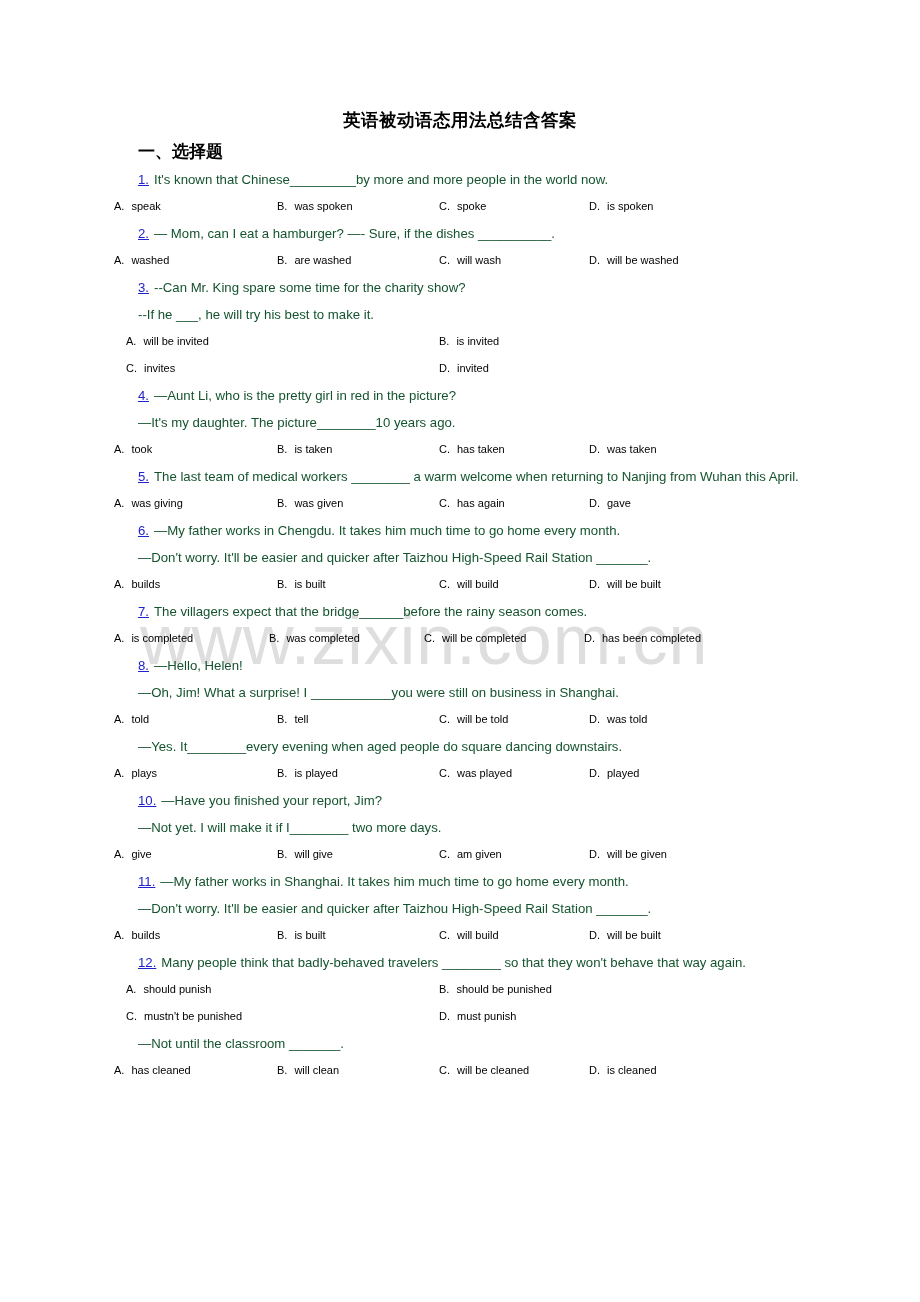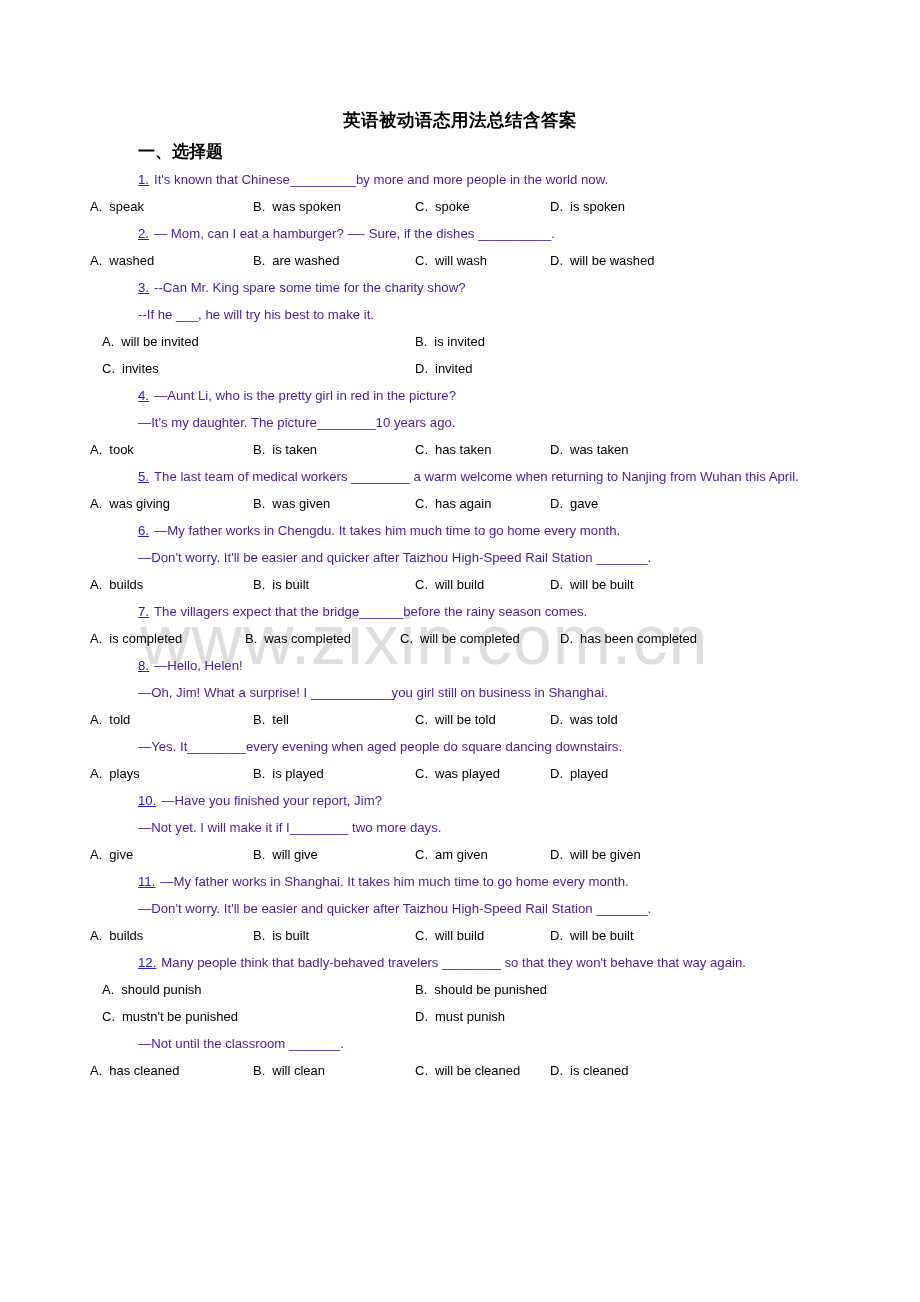--- a/index.html
+++ b/index.html
@@ -70,43 +70,43 @@
   .q-line.wrap {
     white-space: normal;
   }
   .qnum {
     color: #2222cc;
     text-decoration: underline;
     text-underline-offset: 1px;
     margin-right: 5px;
   }
   .stem {
-    color: #4c1d95;
+    color: #14532d;
   }
   .opts {
     position: relative;
-    margin-left: 90px;
+    margin-left: 114px;
     height: 27px;
-    font-size: 13px;
+    font-size: 11px;
     line-height: 27px;
     white-space: nowrap;
   }
   .opt {
     position: absolute;
     top: 0;
     white-space: nowrap;
   }
   .opt .lab {
     margin-right: 7px;
   }
   
   .c0 { left: 0px; }
   .c1 { left: 163px; }
   .c2 { left: 325px; text-align: right; }
-  .c3 { left: 460px; }
+  .c3 { left: 475px; }
   
   .t0 { left: 0px; }
   .t1 { left: 155px; }
   .t2 { left: 310px; }
   .t3 { left: 470px; }
   
   .h0 { left: 12px; }
   .h1 { left: 325px; }
 </style>
 </head>
@@ -186,21 +186,21 @@
           <div class="q-line"><span class="qnum">7.</span><span class="stem">The villagers expect that the bridge______before the rainy season comes.</span></div>
           <div class="opts">
             <div class="opt t0"><span class="lab">A.</span><span>is completed</span></div>
             <div class="opt t1"><span class="lab">B.</span><span>was completed</span></div>
             <div class="opt t2"><span class="lab">C.</span><span>will be completed</span></div>
             <div class="opt t3"><span class="lab">D.</span><span>has been completed</span></div>
           </div>
         </div>
         <div class="q-block">
           <div class="q-line"><span class="qnum">8.</span><span class="stem">—Hello, Helen!</span></div>
-          <div class="q-line"><span class="stem">—Oh, Jim! What a surprise! I ___________you girl still on business in Shanghai.</span></div>
+          <div class="q-line"><span class="stem">—Oh, Jim! What a surprise! I ___________you were still on business in Shanghai.</span></div>
           <div class="opts">
             <div class="opt c0"><span class="lab">A.</span><span>told</span></div>
             <div class="opt c1"><span class="lab">B.</span><span>tell</span></div>
             <div class="opt c2"><span class="lab">C.</span><span>will be told</span></div>
             <div class="opt c3"><span class="lab">D.</span><span>was told</span></div>
           </div>
         </div>
         <div class="q-block">
           <div class="q-line"><span class="stem">—Yes. It________every evening when aged people do square dancing downstairs.</span></div>
           <div class="opts">

